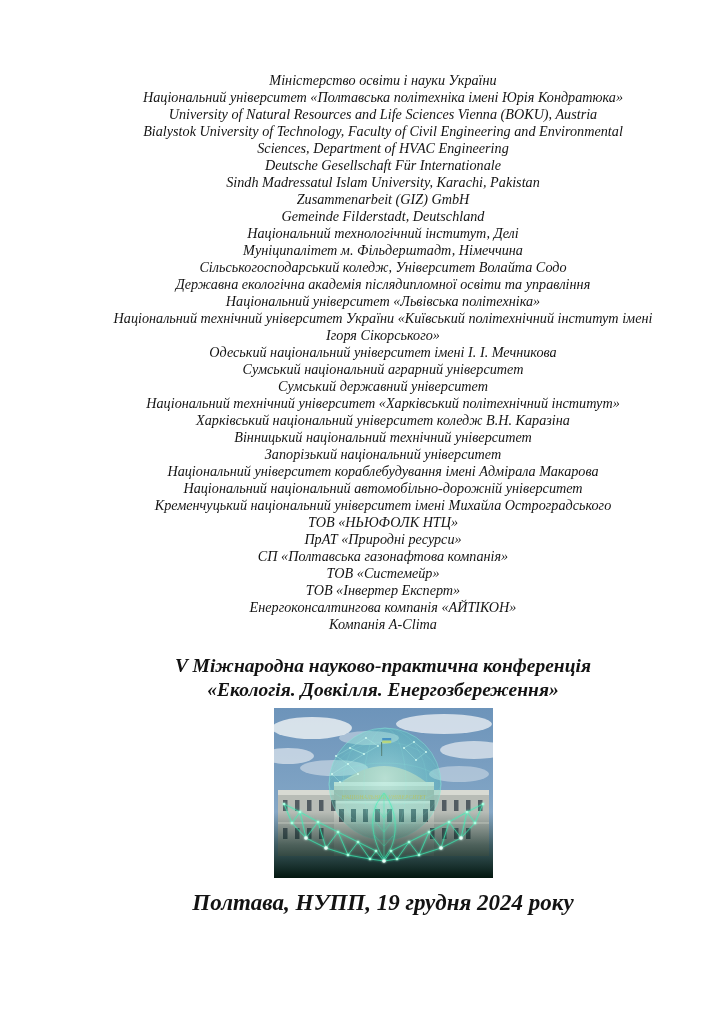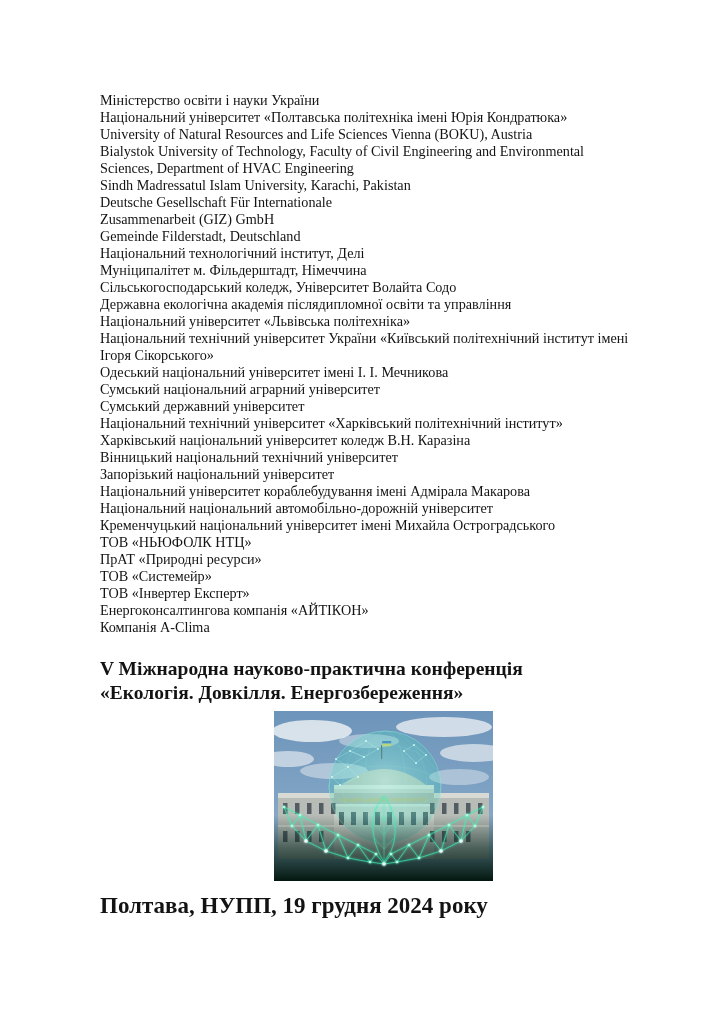--- a/index.html
+++ b/index.html
@@ -8,23 +8,24 @@
     height: 1024px;
     background: #ffffff;
     position: relative;
     font-family: "Liberation Serif", serif;
     color: #131313;
     overflow: hidden;
   }
   .content {
     position: absolute;
     left: 100px;
-    top: 92px;
+    top: 72px;
     width: 566px;
-    text-align: left;
+    text-align: center;
+    font-style: italic;
   }
   .org-line {
     font-size: 14.2px;
     line-height: 17px;
     white-space: nowrap;
   }
   .conf-title {
     margin-top: 21px;
     font-weight: bold;
     font-size: 19.5px;
@@ -46,22 +47,22 @@
 
 <div class="page">
   <div class="content">
 
     <div class="org-list">
         <div class="org-line">Міністерство освіти і науки України</div>
         <div class="org-line">Національний університет «Полтавська політехніка імені Юрія Кондратюка»</div>
         <div class="org-line">University of Natural Resources and Life Sciences Vienna (BOKU), Austria</div>
         <div class="org-line">Bialystok University of Technology, Faculty of Civil Engineering and Environmental</div>
         <div class="org-line">Sciences, Department of HVAC Engineering</div>
+        <div class="org-line">Deutsche Gesellschaft Für Internationale</div>
         <div class="org-line">Sindh Madressatul Islam University, Karachi, Pakistan</div>
-        <div class="org-line">Deutsche Gesellschaft Für Internationale</div>
         <div class="org-line">Zusammenarbeit  (GIZ) GmbH</div>
         <div class="org-line">Gemeinde Filderstadt, Deutschland</div>
         <div class="org-line">Національний технологічний інститут, Делі</div>
         <div class="org-line">Муніципалітет м. Фільдерштадт, Німеччина</div>
         <div class="org-line">Сільськогосподарський коледж, Університет Волайта Содо</div>
         <div class="org-line">Державна екологічна  академія післядипломної освіти та управління</div>
         <div class="org-line">Національний університет «Львівська політехніка»</div>
         <div class="org-line">Національний технічний університет України «Київський політехнічний інститут імені</div>
         <div class="org-line">Ігоря Сікорського»</div>
         <div class="org-line">Одеський національний університет імені І. І. Мечникова</div>
@@ -69,20 +70,21 @@
         <div class="org-line">Сумський державний університет</div>
         <div class="org-line">Національний технічний університет «Харківський політехнічний інститут»</div>
         <div class="org-line">Харківський національний університет коледж В.Н. Каразіна</div>
         <div class="org-line">Вінницький національний технічний університет</div>
         <div class="org-line">Запорізький національний університет</div>
         <div class="org-line">Національний університет кораблебудування імені Адміралa Макарова</div>
         <div class="org-line">Національний національний автомобільно-дорожній університет</div>
         <div class="org-line">Кременчуцький національний університет імені Михайла Остроградського</div>
         <div class="org-line">ТОВ «НЬЮФОЛК НТЦ»</div>
         <div class="org-line">ПрАТ «Природні ресурси»</div>
+        <div class="org-line">СП «Полтавська газонафтова компанія»</div>
         <div class="org-line">ТОВ «Системейр»</div>
         <div class="org-line">ТОВ «Інвертер Експерт»</div>
         <div class="org-line">Енергоконсалтингова компанія «АЙТІКОН»</div>
         <div class="org-line">Компанія A-Clima</div>
       </div>
 
     <div class="conf-title">
       <div>V Міжнародна науково-практична конференція</div>
       <div>«Екологія. Довкілля. Енергозбереження»</div>
     </div>

